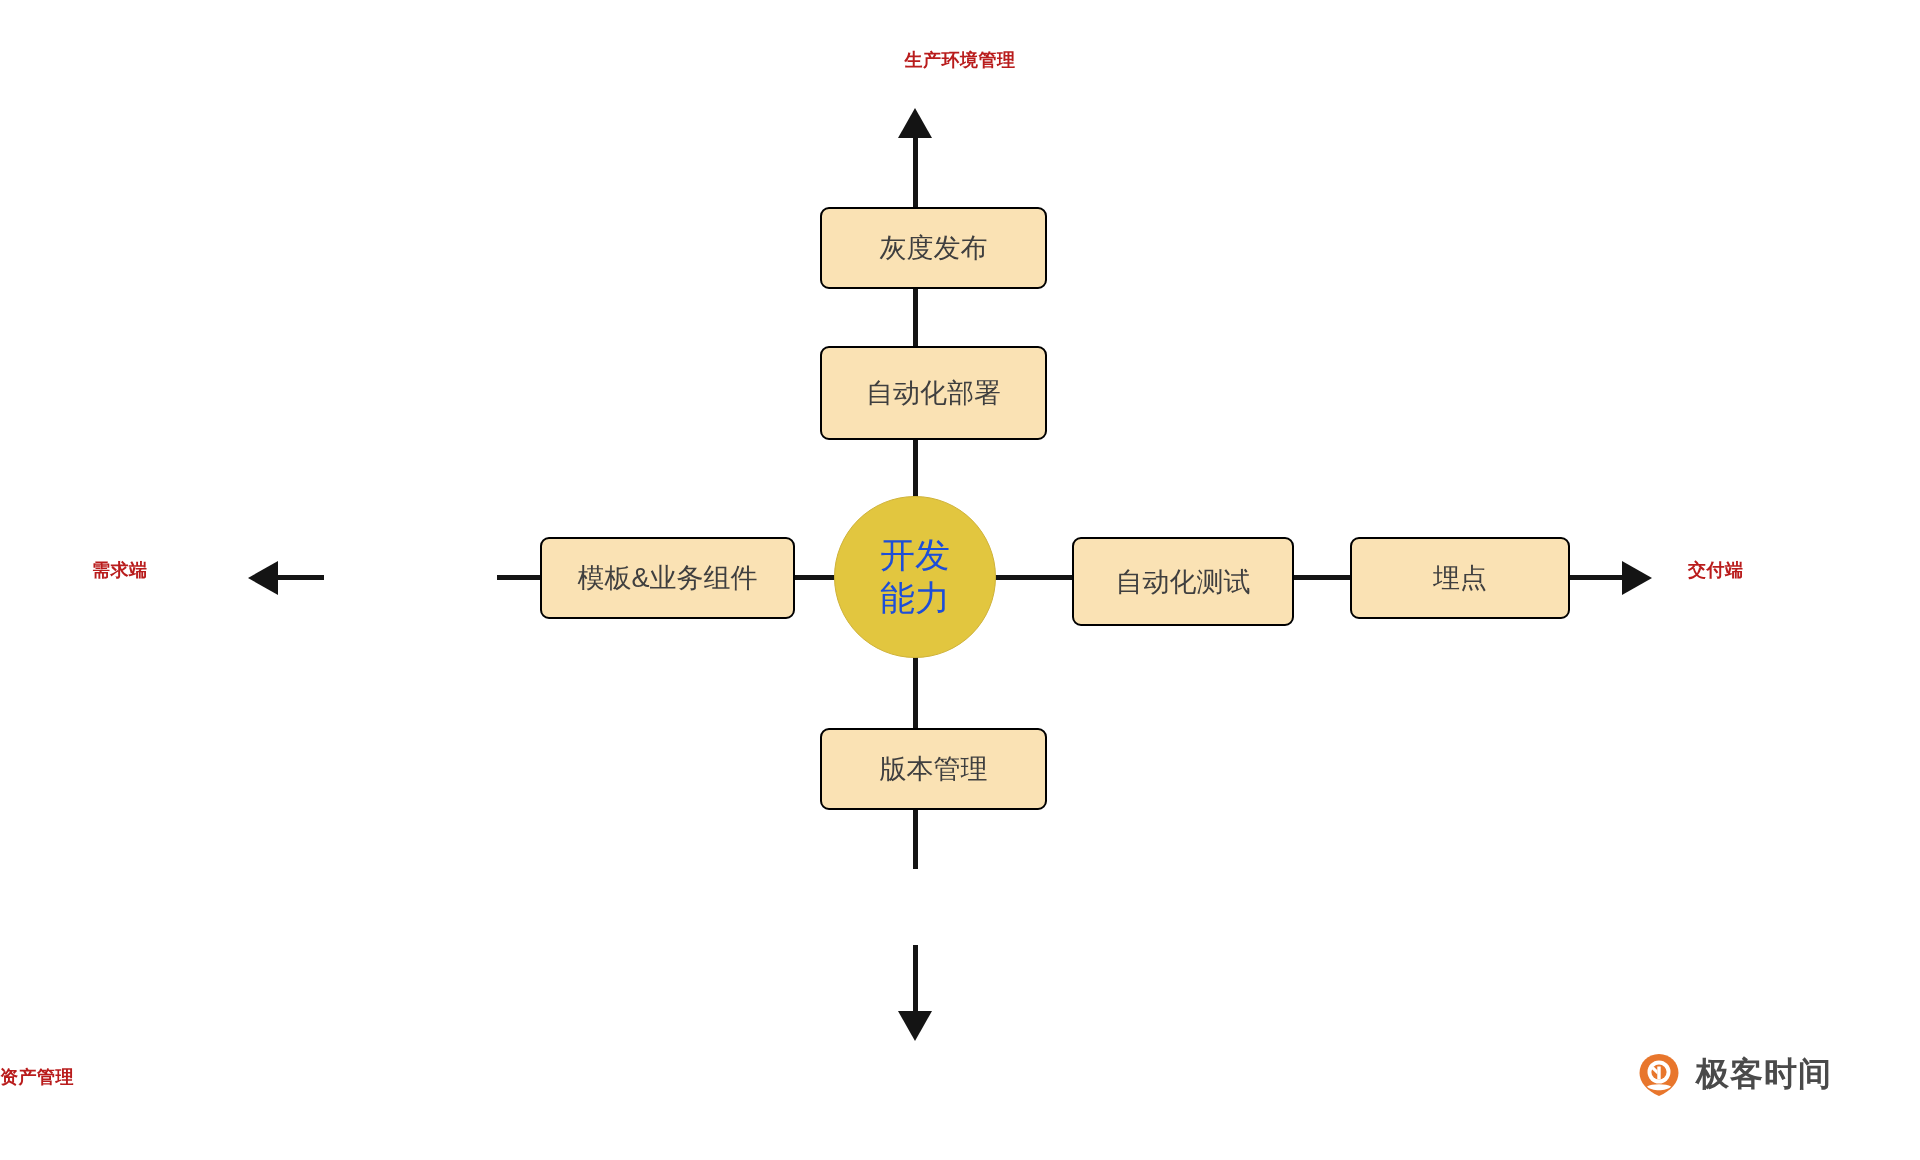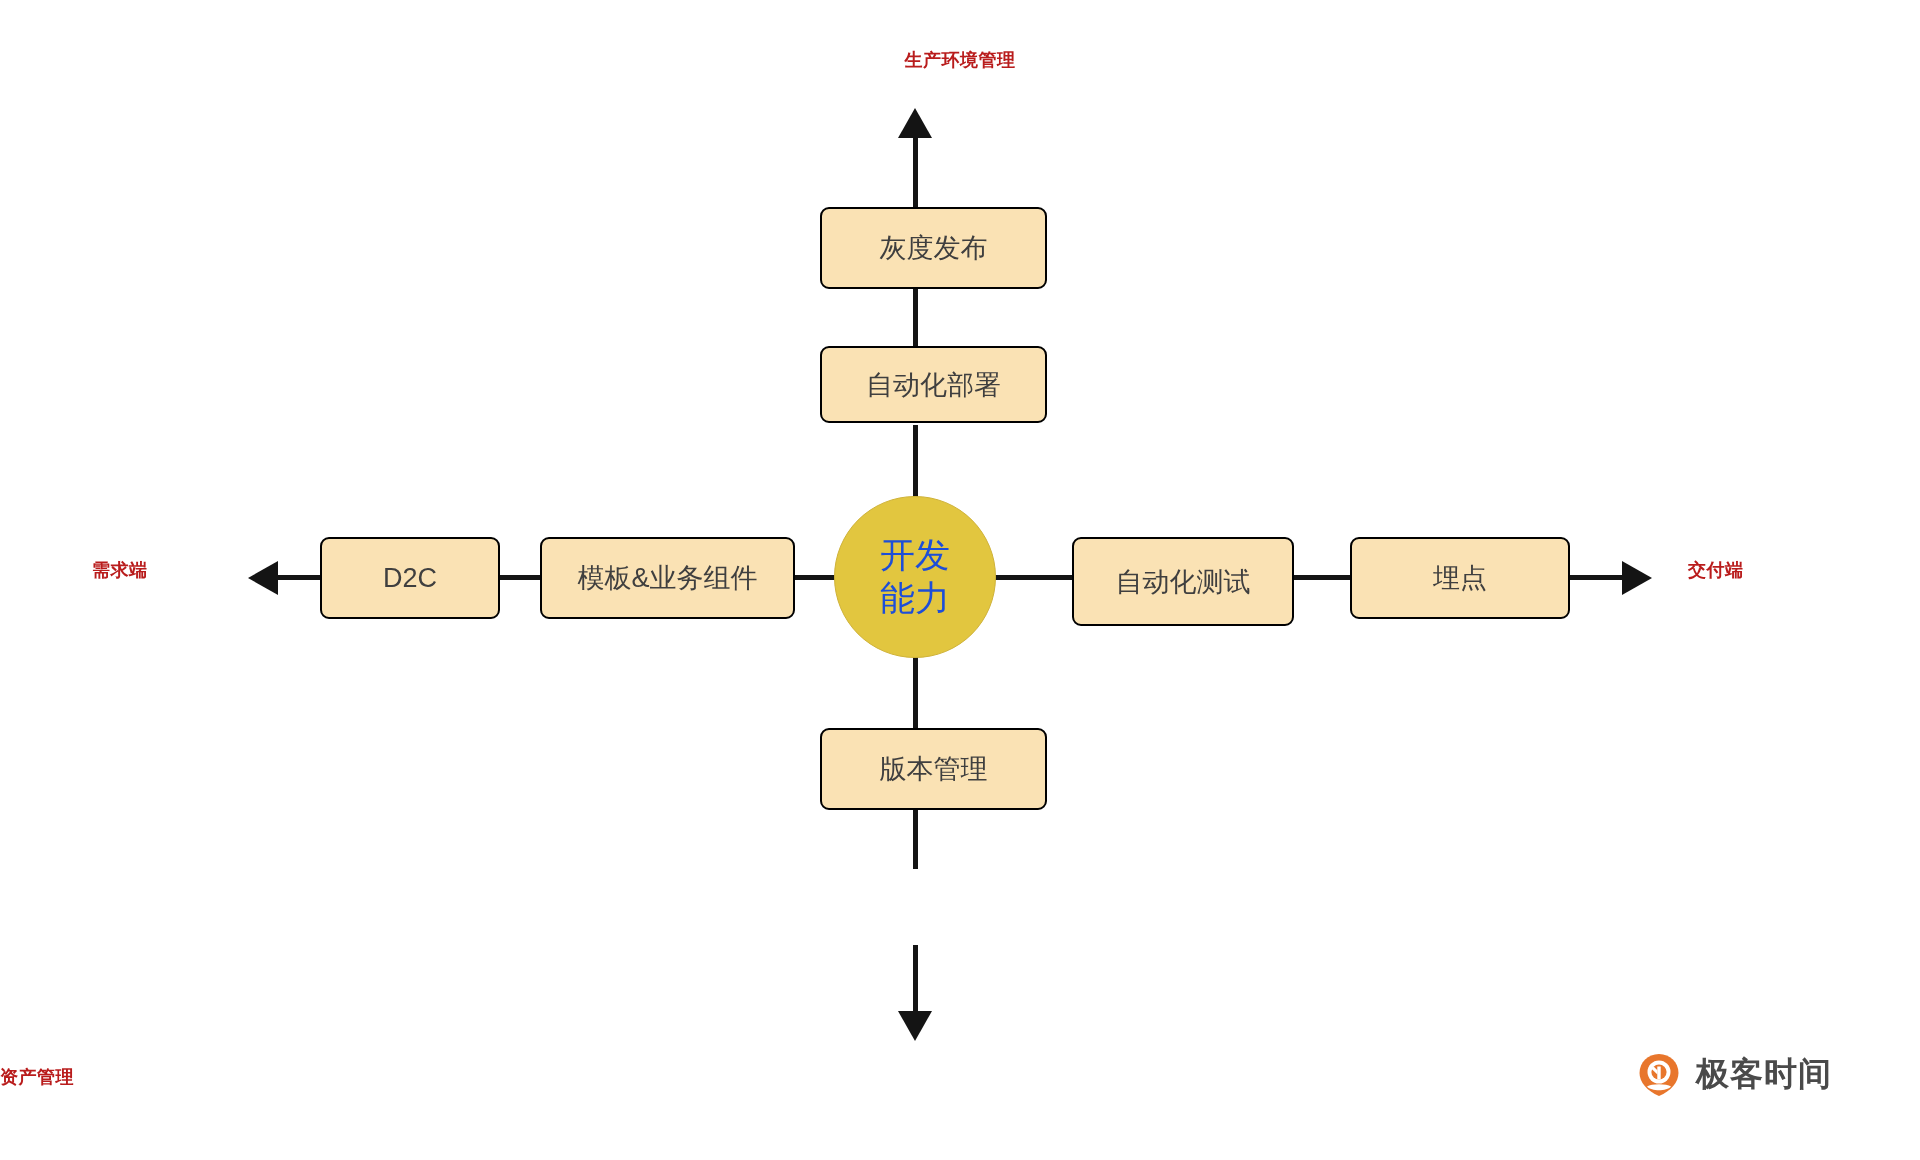--- a/index.html
+++ b/index.html
@@ -47,21 +47,21 @@
     align-items: center;
     justify-content: center;
     font-size: 27px;
     color: #3f3f3f;
     white-space: nowrap;
     z-index: 3;
   }
 
   
   #node-gray-release    { left: 820px; top: 207px; width: 227px; height: 82px; }
-  #node-auto-deploy     { left: 820px; top: 346px; width: 227px; height: 77px; }
+  #node-auto-deploy     { left: 820px; top: 346px; width: 227px; height: 94px; }
   
   #node-version-mgmt    { left: 820px; top: 728px; width: 227px; height: 82px; }
   #node-visual-code     { left: 796px; top: 866px; width: 275px; height: 82px; }
   
   #node-d2c             { left: 320px; top: 537px; width: 180px; height: 82px; }
   #node-template        { left: 540px; top: 537px; width: 255px; height: 82px; }
   
   #node-auto-test       { left: 1072px; top: 537px; width: 222px; height: 89px; }
   #node-tracking        { left: 1350px; top: 537px; width: 220px; height: 82px; }
 
@@ -201,21 +201,20 @@
   <div class="arrow" id="arrow-left"></div>
   <div class="arrow" id="arrow-right"></div>
 
   <div class="node" id="node-gray-release">灰度发布</div>
 
   <div class="node" id="node-auto-deploy">自动化部署</div>
 
   <div class="node" id="node-version-mgmt">版本管理</div>
 
 
-  <div class="node" id="node-d2c">D2C</div>
 
   <div class="node" id="node-template">模板&amp;业务组件</div>
 
   <div class="node" id="node-auto-test">自动化测试</div>
 
   <div class="node" id="node-tracking">埋点</div>
 
   <div id="center-node">
     <div class="ctext">开发</div>
     <div class="ctext">能力</div>

